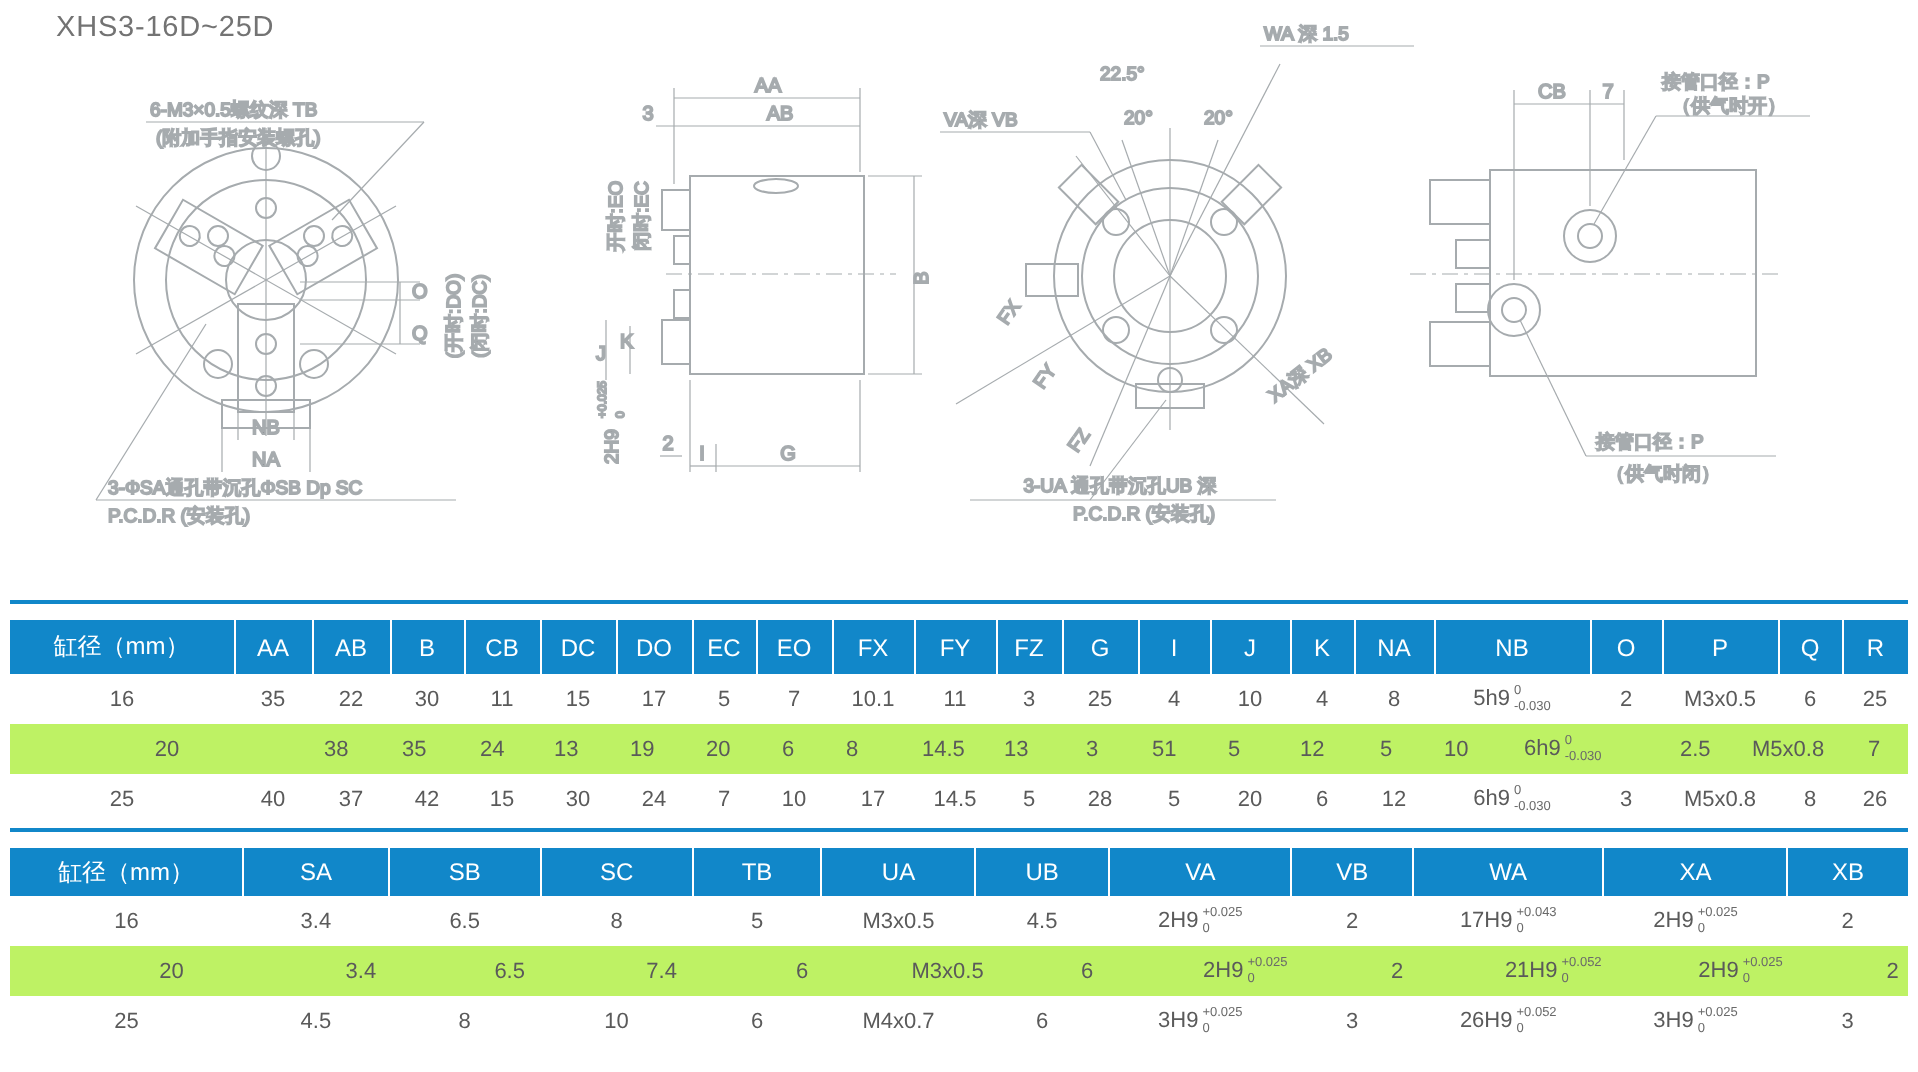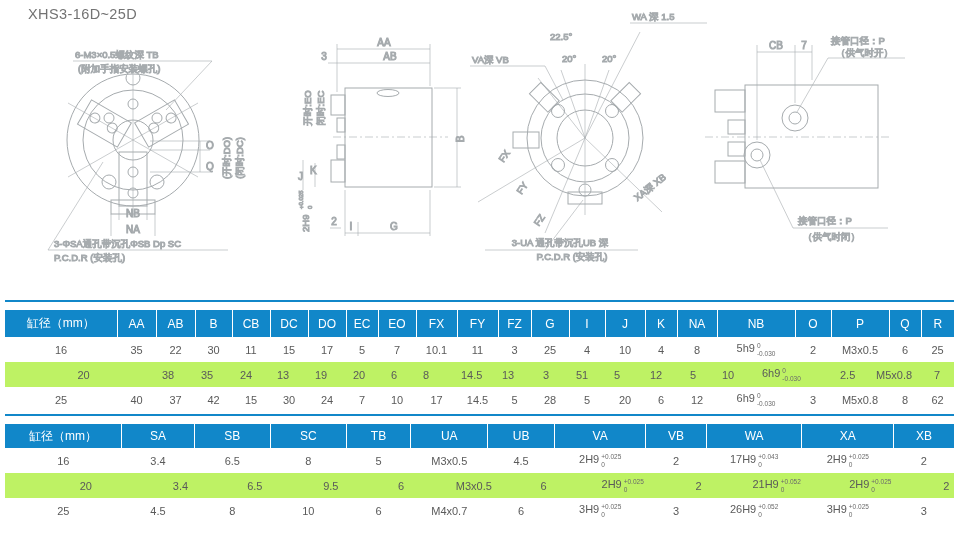--- a/index.html
+++ b/index.html
@@ -365,21 +365,21 @@
             <td>20</td>
             <td>6</td>
             <td>12</td>
             <td><span>6h9</span><span class="tol-stack">
                 <span>0</span>
                 <span>-0.030</span>
               </span></td>
             <td>3</td>
             <td>M5x0.8</td>
             <td>8</td>
-            <td>62</td>
+            <td>26</td>
           </tr>
         </tbody>
     </table>
   </div>
 
   <div class="tbl-wrap t2">
     <div class="topline"></div>
     <table id="table2">
       <colgroup>
         <col style="width:112px">
@@ -432,21 +432,21 @@
             <td><span>2H9</span><span class="tol-stack">
                 <span>+0.025</span>
                 <span>0</span>
               </span></td>
             <td>2</td>
           </tr>
           <tr class="stripe">
             <td>20</td>
             <td>3.4</td>
             <td>6.5</td>
-            <td>9.5</td>
+            <td>7.4</td>
             <td>6</td>
             <td>M3x0.5</td>
             <td>6</td>
             <td><span>2H9</span><span class="tol-stack">
                 <span>+0.025</span>
                 <span>0</span>
               </span></td>
             <td>2</td>
             <td><span>21H9</span><span class="tol-stack">
                 <span>+0.052</span>

